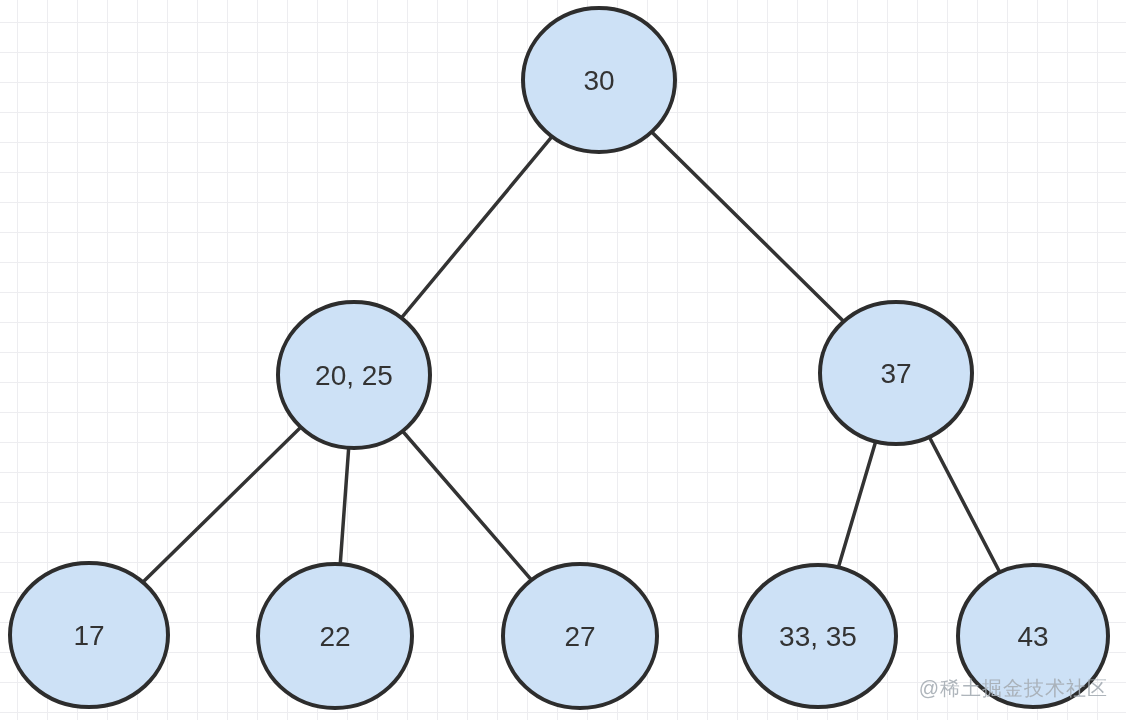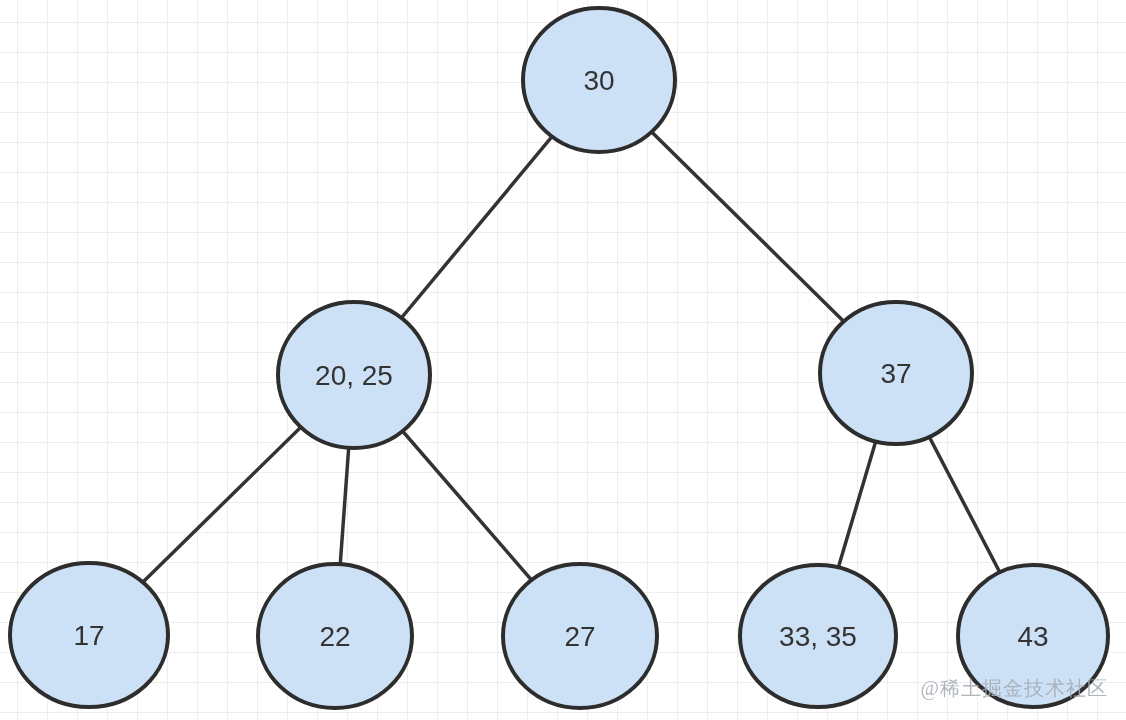--- a/index.html
+++ b/index.html
@@ -33,21 +33,21 @@
   .watermark {
     position: absolute;
     right: 18px;
     bottom: 18px;
     font-size: 20px;
     letter-spacing: 1px;
     color: #a6adb4;
     opacity: 0.9;
     white-space: nowrap;
     pointer-events: none;
-    font-family: Liberation Serif, serif;
+    font-family: Liberation Sans, sans-serif;
   }
 </style>
 </head>
 <body>
 
 <div class="canvas">
   <svg class="tree" viewBox="0 0 1126 720" xmlns="http://www.w3.org/2000/svg">
     <g id="edges-layer">
         <line x1="599" y1="80" x2="354" y2="375" stroke="#333333" stroke-width="3.5" stroke-linecap="round"></line>
         <line x1="599" y1="80" x2="896" y2="373" stroke="#333333" stroke-width="3.5" stroke-linecap="round"></line>

